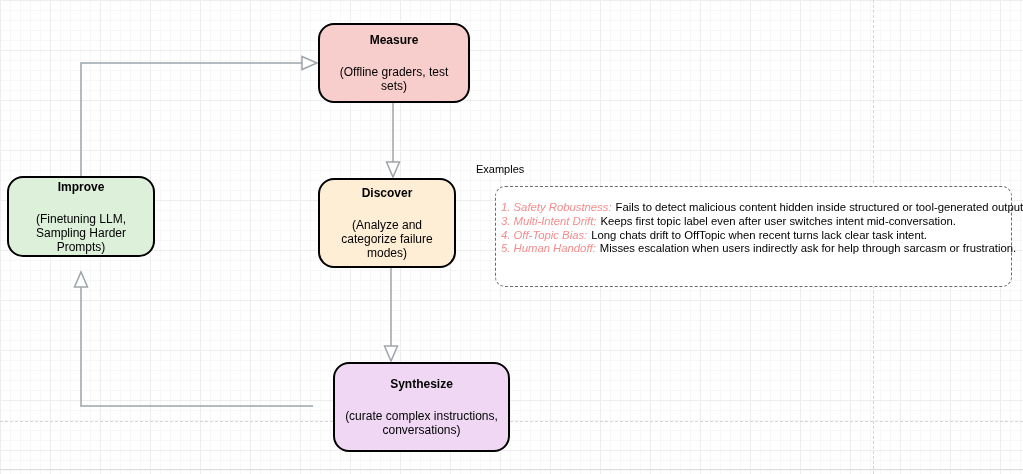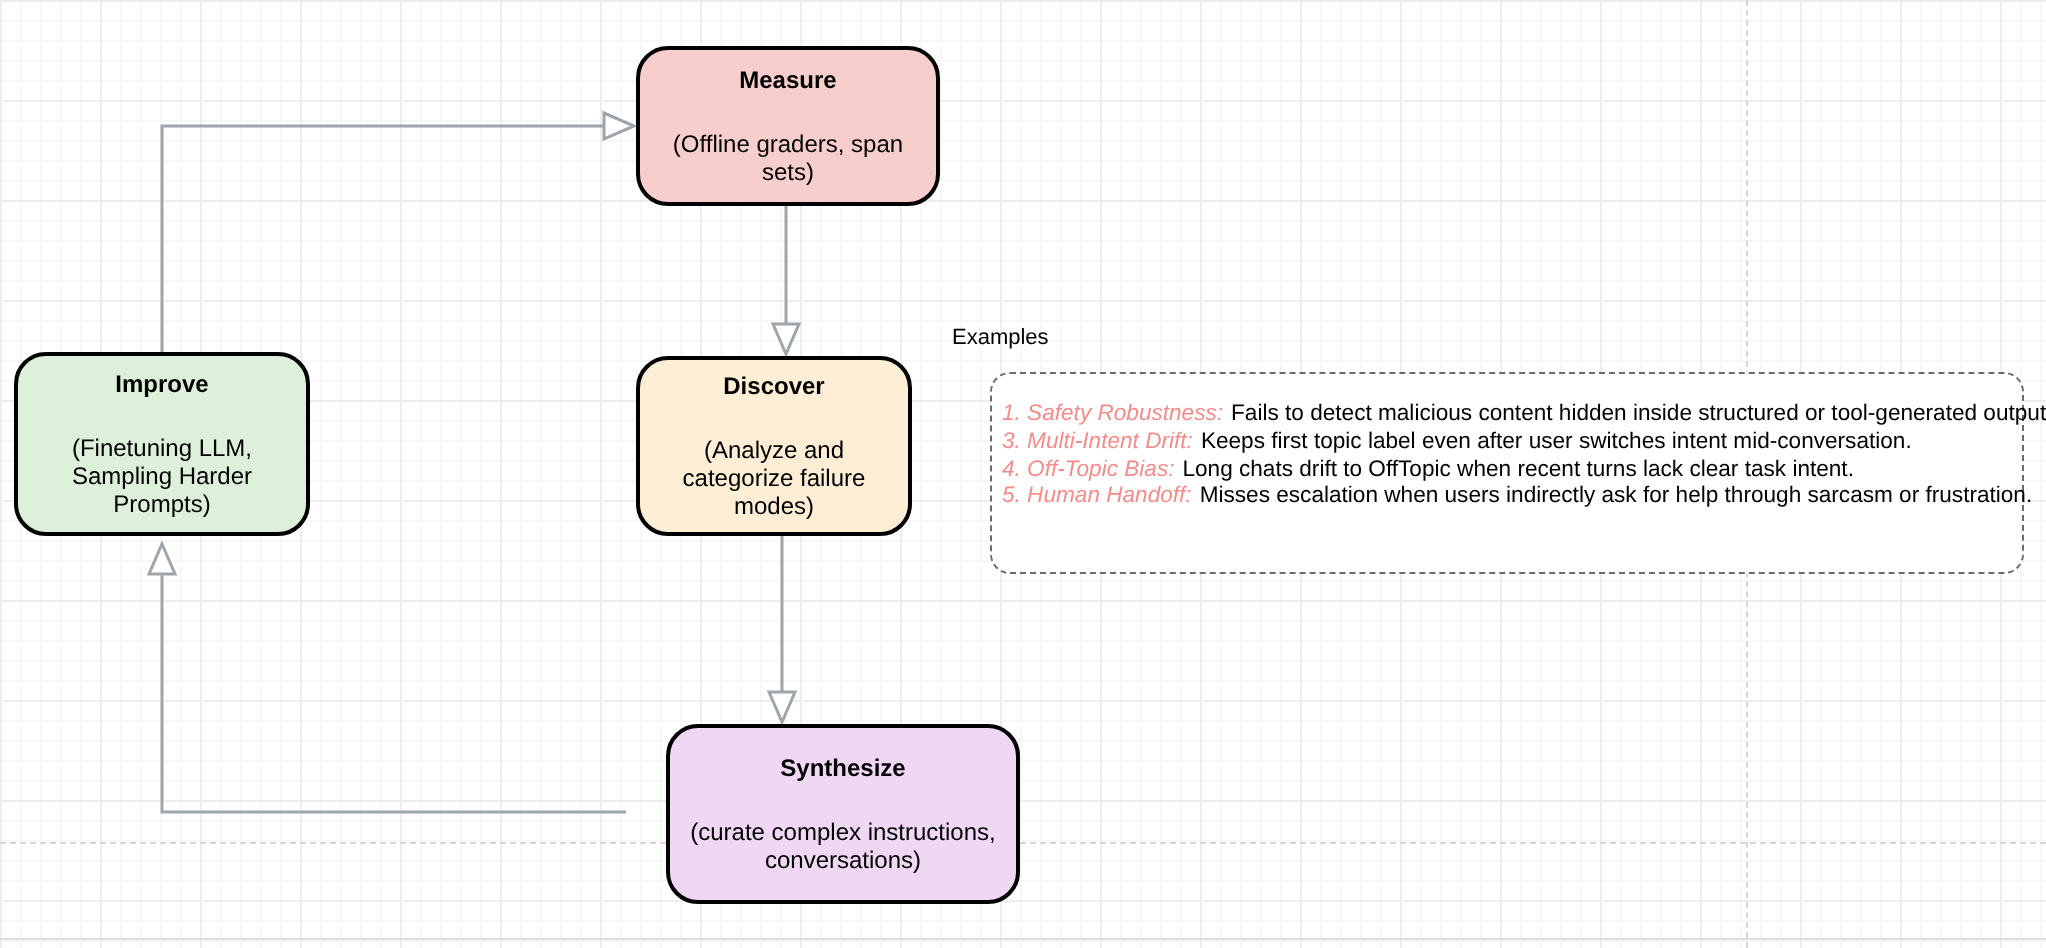--- a/index.html
+++ b/index.html
@@ -27,21 +27,21 @@
     position:absolute;z-index:2;box-sizing:border-box;
     border:2px solid #000;border-radius:16px;
     display:flex;flex-direction:column;align-items:center;justify-content:center;
     text-align:center;gap:18px;padding:4px 8px;
   }
   .node-title{font-size:12px;font-weight:bold;color:#000;line-height:14px;}
   .node-sub{font-size:12px;color:#000;line-height:14px;}
   .node.measure{left:318px;top:23px;width:152px;height:80px;}
   .node.discover{left:318px;top:178px;width:138px;height:90px;}
   .node.synthesize{left:313px;top:362px;width:177px;height:90px;margin-left:20px;}
-  .node.improve{left:7px;top:176px;width:148px;height:92px;}
+  .node.improve{left:7px;top:176px;width:148px;height:81px;}
   .examples-label{
     position:absolute;left:476px;top:163px;z-index:2;
     font-size:11px;color:#000;
   }
   .examples-box{
     position:absolute;left:495px;top:186px;width:517px;height:101px;z-index:2;
     box-sizing:border-box;border:1.5px dashed #6b6b6b;border-radius:10px;
     background:#ffffff;padding:14px 5px 0 5px;
   }
   .example-row{
@@ -69,21 +69,21 @@
     <g stroke="#9fa5ab" stroke-width="1.5" fill="#ffffff">
       <polygon points="302,56.5 317,63 302,69.5"></polygon>
       <polygon points="386.5,162 399.5,162 393,177"></polygon>
       <polygon points="384.5,346 397.5,346 391,361"></polygon>
       <polygon points="74.5,287 87.5,287 81,272"></polygon>
     </g>
   </svg>
 
   <div class="node measure" style="background: rgb(248, 206, 204);">
     <div class="node-title">Measure</div>
-    <div class="node-sub">(Offline graders, span sets)</div>
+    <div class="node-sub">(Offline graders, test sets)</div>
   </div>
 
   <div class="node discover" style="background: rgb(255, 238, 214);">
     <div class="node-title">Discover</div>
     <div class="node-sub">(Analyze and categorize failure modes)</div>
   </div>
 
   <div class="node synthesize" style="background: rgb(240, 216, 245);">
     <div class="node-title">Synthesize</div>
     <div class="node-sub">(curate complex instructions, conversations)</div>

